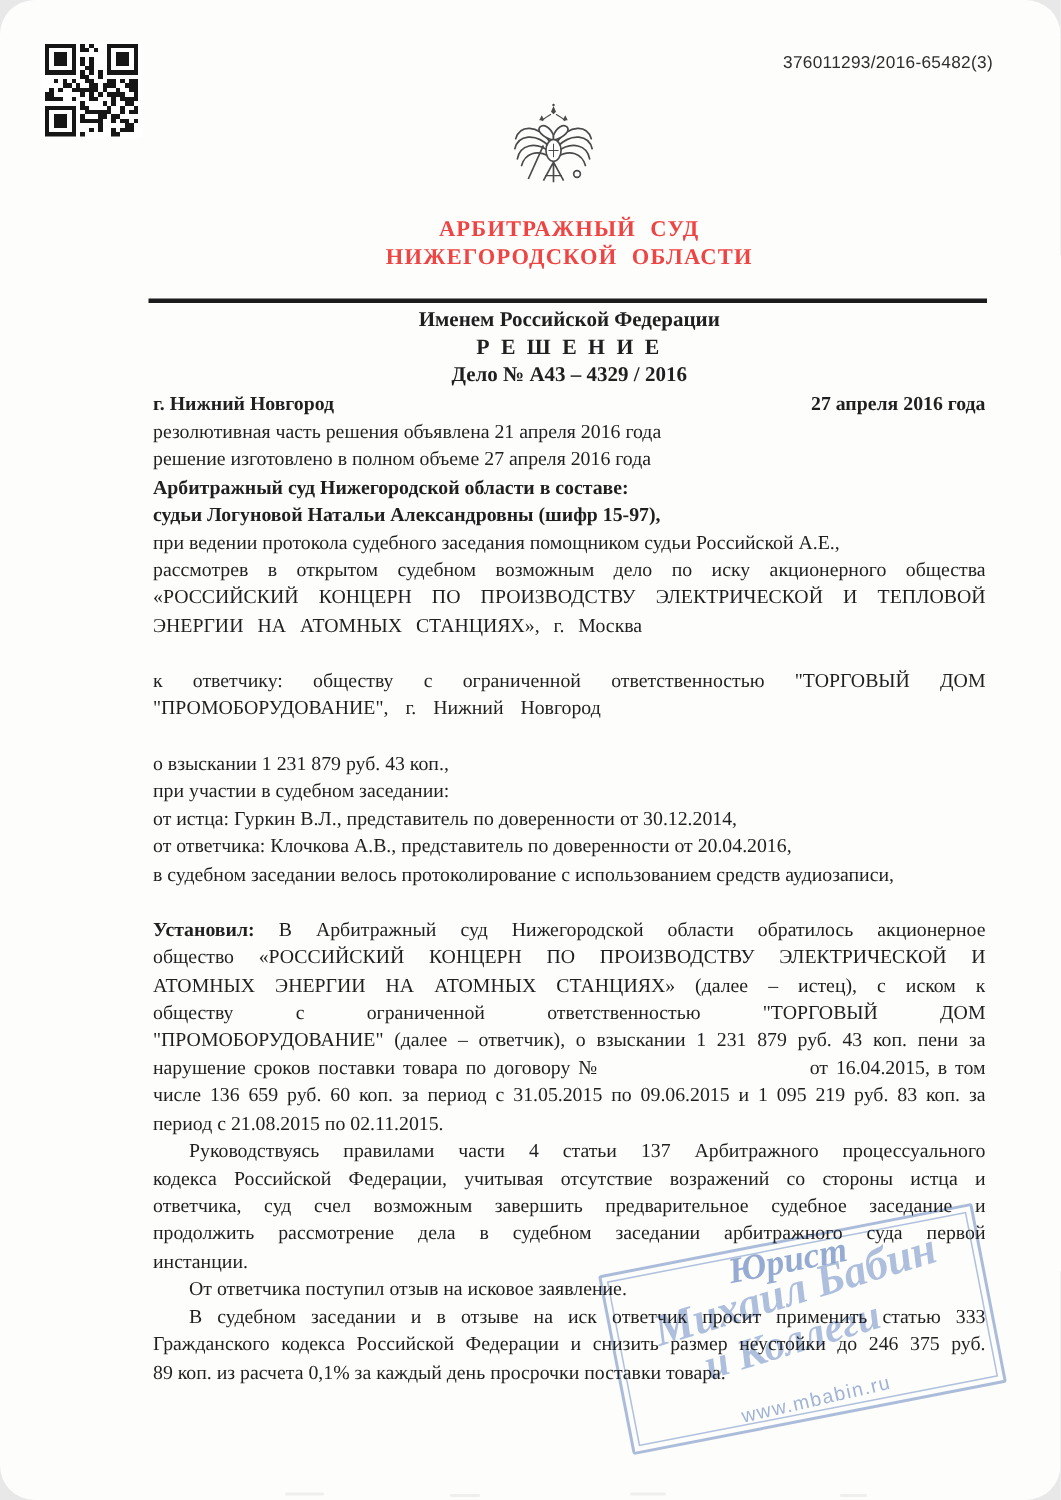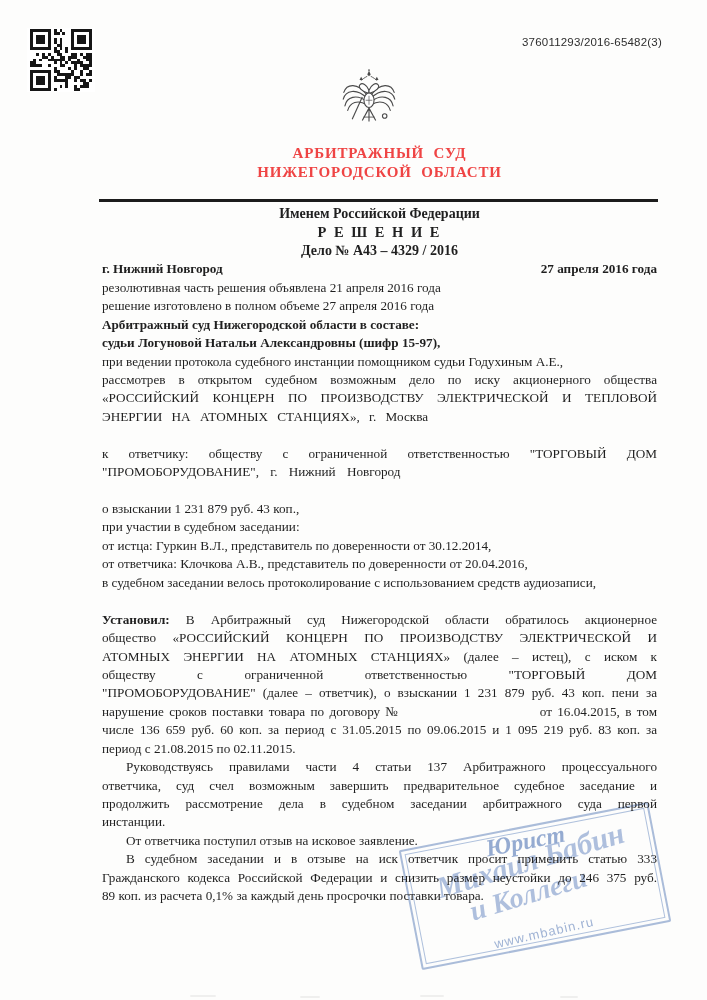--- a/index.html
+++ b/index.html
@@ -1,19 +1,19 @@
 <!DOCTYPE html>
 <html><head>
 <meta charset="utf-8">
 <style>
   html,body{margin:0;padding:0;background:#e8e8e8;}
   .page{
     position:relative;width:707px;height:1000px;margin:0 auto;
     background:#fdfdfc;overflow:hidden;
-    font-family:"Liberation Serif", serif;color:#1f1f1f;
+    font-family:"Liberation Serif", serif;color:#1f1f1f;border-radius:23px;
   }
   
   .qr{position:absolute;left:27px;top:28px;width:68px;height:64px;background:#fff;
       display:flex;align-items:center;justify-content:center;}
   .docnum{position:absolute;left:522px;top:36px;
       font-family:"Liberation Sans", sans-serif;font-size:11.5px;letter-spacing:.2px;color:#2e2e2e;}
   .emblem{position:absolute;left:341px;top:66px;width:56px;height:68px;}
   .court-title{position:absolute;left:102px;top:144px;width:555px;text-align:center;
       font-weight:bold;font-size:15px;letter-spacing:.8px;word-spacing:5px;color:#ef4444;line-height:19px;}
   .rule{position:absolute;left:99px;top:199px;width:559px;height:3px;background:#1c1c1c;}
@@ -333,21 +333,21 @@
     <div class="ln c b title-decision">Р Е Ш Е Н И Е</div>
     <div class="ln c b title-case">Дело № А43 – 4329 / 2016</div>
     <div class="ln row">
       <span>г. Нижний Новгород</span>
       <span>27 апреля 2016 года</span>
     </div>
     <div class="ln">резолютивная часть решения объявлена 21 апреля 2016 года</div>
     <div class="ln">решение изготовлено в полном объеме 27 апреля 2016 года</div>
     <div class="ln b">Арбитражный суд Нижегородской области в составе:</div>
     <div class="ln b">судьи Логуновой Натальи Александровны (шифр 15-97),</div>
-    <div class="ln">при ведении протокола судебного инстанции помощником судьи Годухиным А.Е.,</div>
+    <div class="ln">при ведении протокола судебного заседания помощником судьи Российской А.Е.,</div>
     <div class="ln jl">рассмотрев в открытом судебном возможным дело по иску акционерного общества</div>
     <div class="ln jl">«РОССИЙСКИЙ КОНЦЕРН ПО ПРОИЗВОДСТВУ ЭЛЕКТРИЧЕСКОЙ И ТЕПЛОВОЙ</div>
     <div class="ln ws6">ЭНЕРГИИ НА АТОМНЫХ СТАНЦИЯХ», г. Москва</div>
     <div class="ln blank"></div>
     <div class="ln jl">к ответчику: обществу с ограниченной ответственностью "ТОРГОВЫЙ ДОМ</div>
     <div class="ln ws8">"ПРОМОБОРУДОВАНИЕ", г. Нижний Новгород</div>
     <div class="ln blank"></div>
     <div class="ln">о взыскании 1 231 879 руб. 43 коп.,</div>
     <div class="ln">при участии в судебном заседании:</div>
     <div class="ln">от истца: Гуркин В.Л., представитель по доверенности от 30.12.2014,</div>
@@ -360,20 +360,21 @@
     <div class="ln jl">обществу с ограниченной ответственностью "ТОРГОВЫЙ ДОМ</div>
     <div class="ln jl">"ПРОМОБОРУДОВАНИЕ" (далее – ответчик), о взыскании 1 231 879 руб. 43 коп. пени за</div>
     <div class="ln gap-row">
       <span>нарушение сроков поставки товара по договору №</span>
       <span class="gapfill"></span>
       <span>от 16.04.2015, в том</span>
     </div>
     <div class="ln jl">числе 136 659 руб. 60 коп. за период с 31.05.2015 по 09.06.2015 и 1 095 219 руб. 83 коп. за</div>
     <div class="ln">период с 21.08.2015 по 02.11.2015.</div>
     <div class="ln jl ind">Руководствуясь правилами части 4 статьи 137 Арбитражного процессуального</div>
+    <div class="ln jl">кодекса Российской Федерации, учитывая отсутствие возражений со стороны истца и</div>
     <div class="ln jl">ответчика, суд счел возможным завершить предварительное судебное заседание и</div>
     <div class="ln jl">продолжить рассмотрение дела в судебном заседании арбитражного суда первой</div>
     <div class="ln">инстанции.</div>
     <div class="ln ind">От ответчика поступил отзыв на исковое заявление.</div>
     <div class="ln jl ind">В судебном заседании и в отзыве на иск ответчик просит применить статью 333</div>
     <div class="ln jl">Гражданского кодекса Российской Федерации и снизить размер неустойки до 246 375 руб.</div>
     <div class="ln">89 коп. из расчета 0,1% за каждый день просрочки поставки товара.</div>
   </div>
 
   <div class="stamp">

